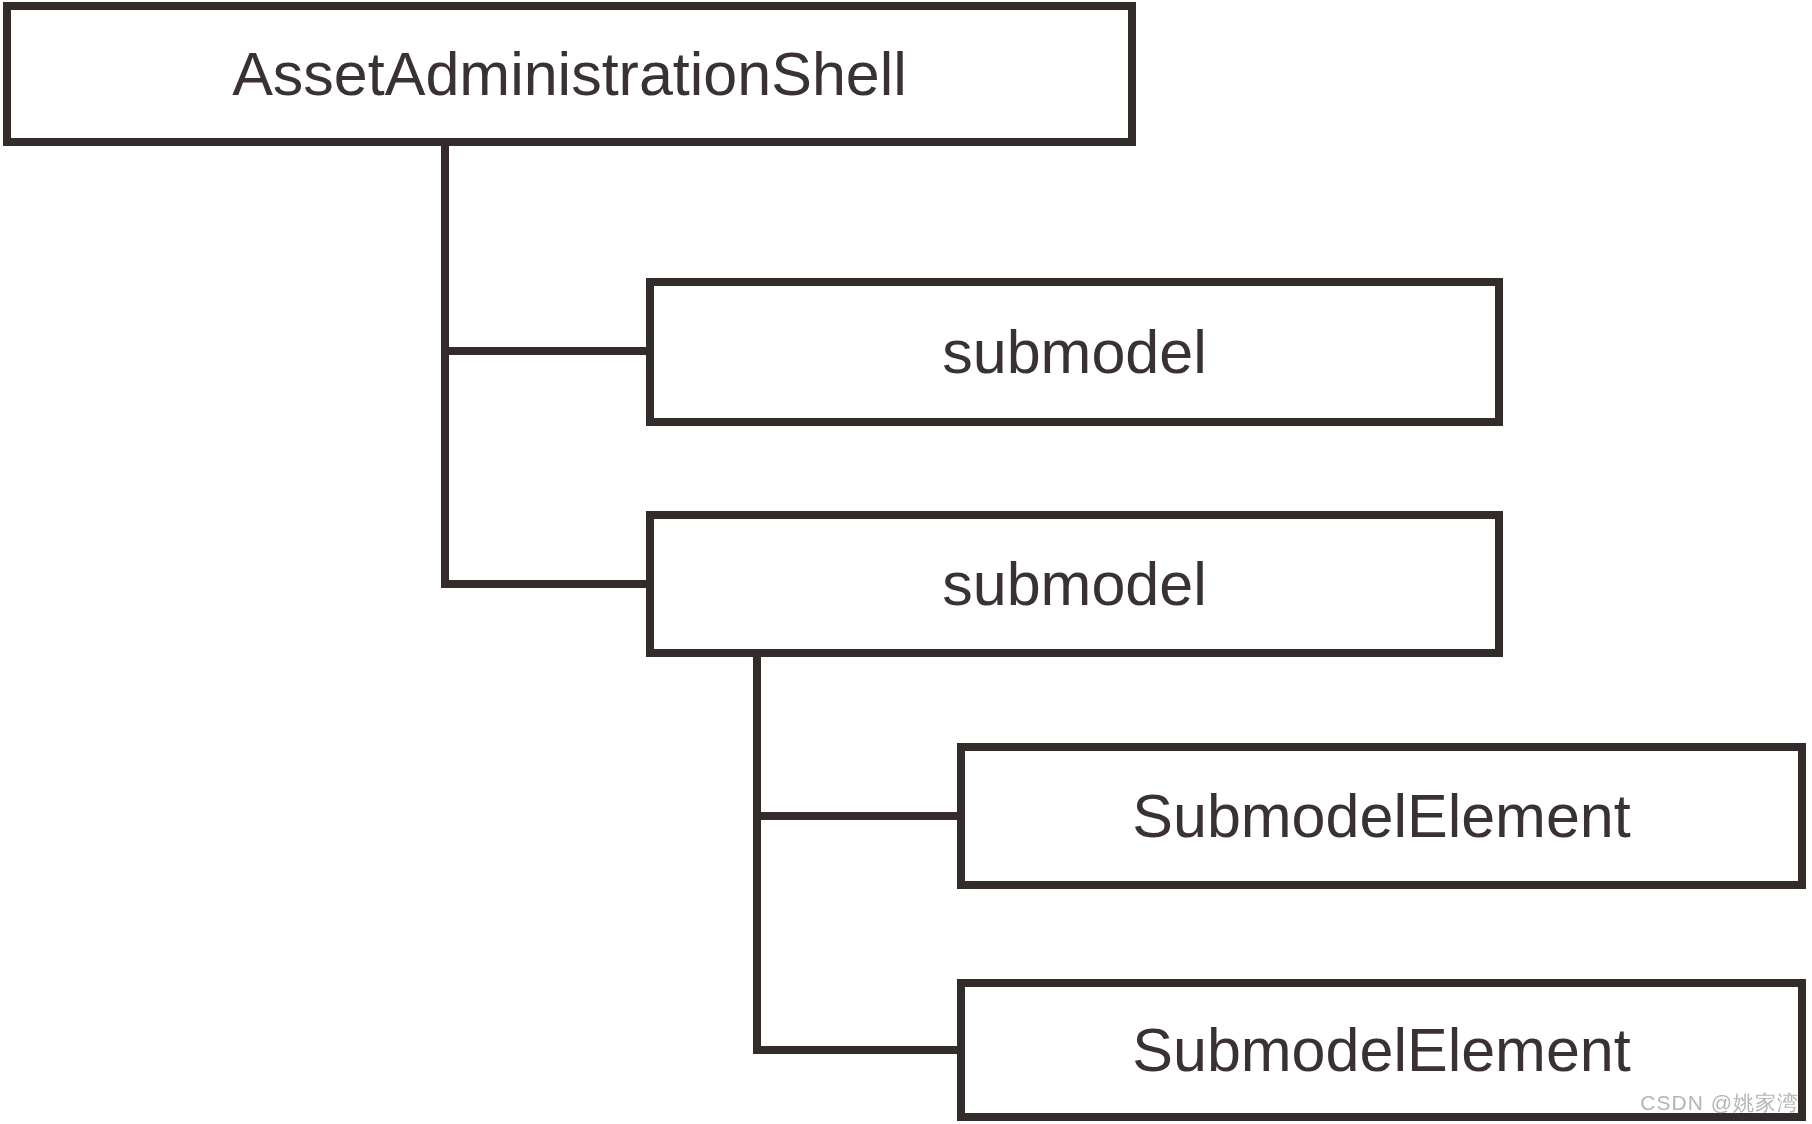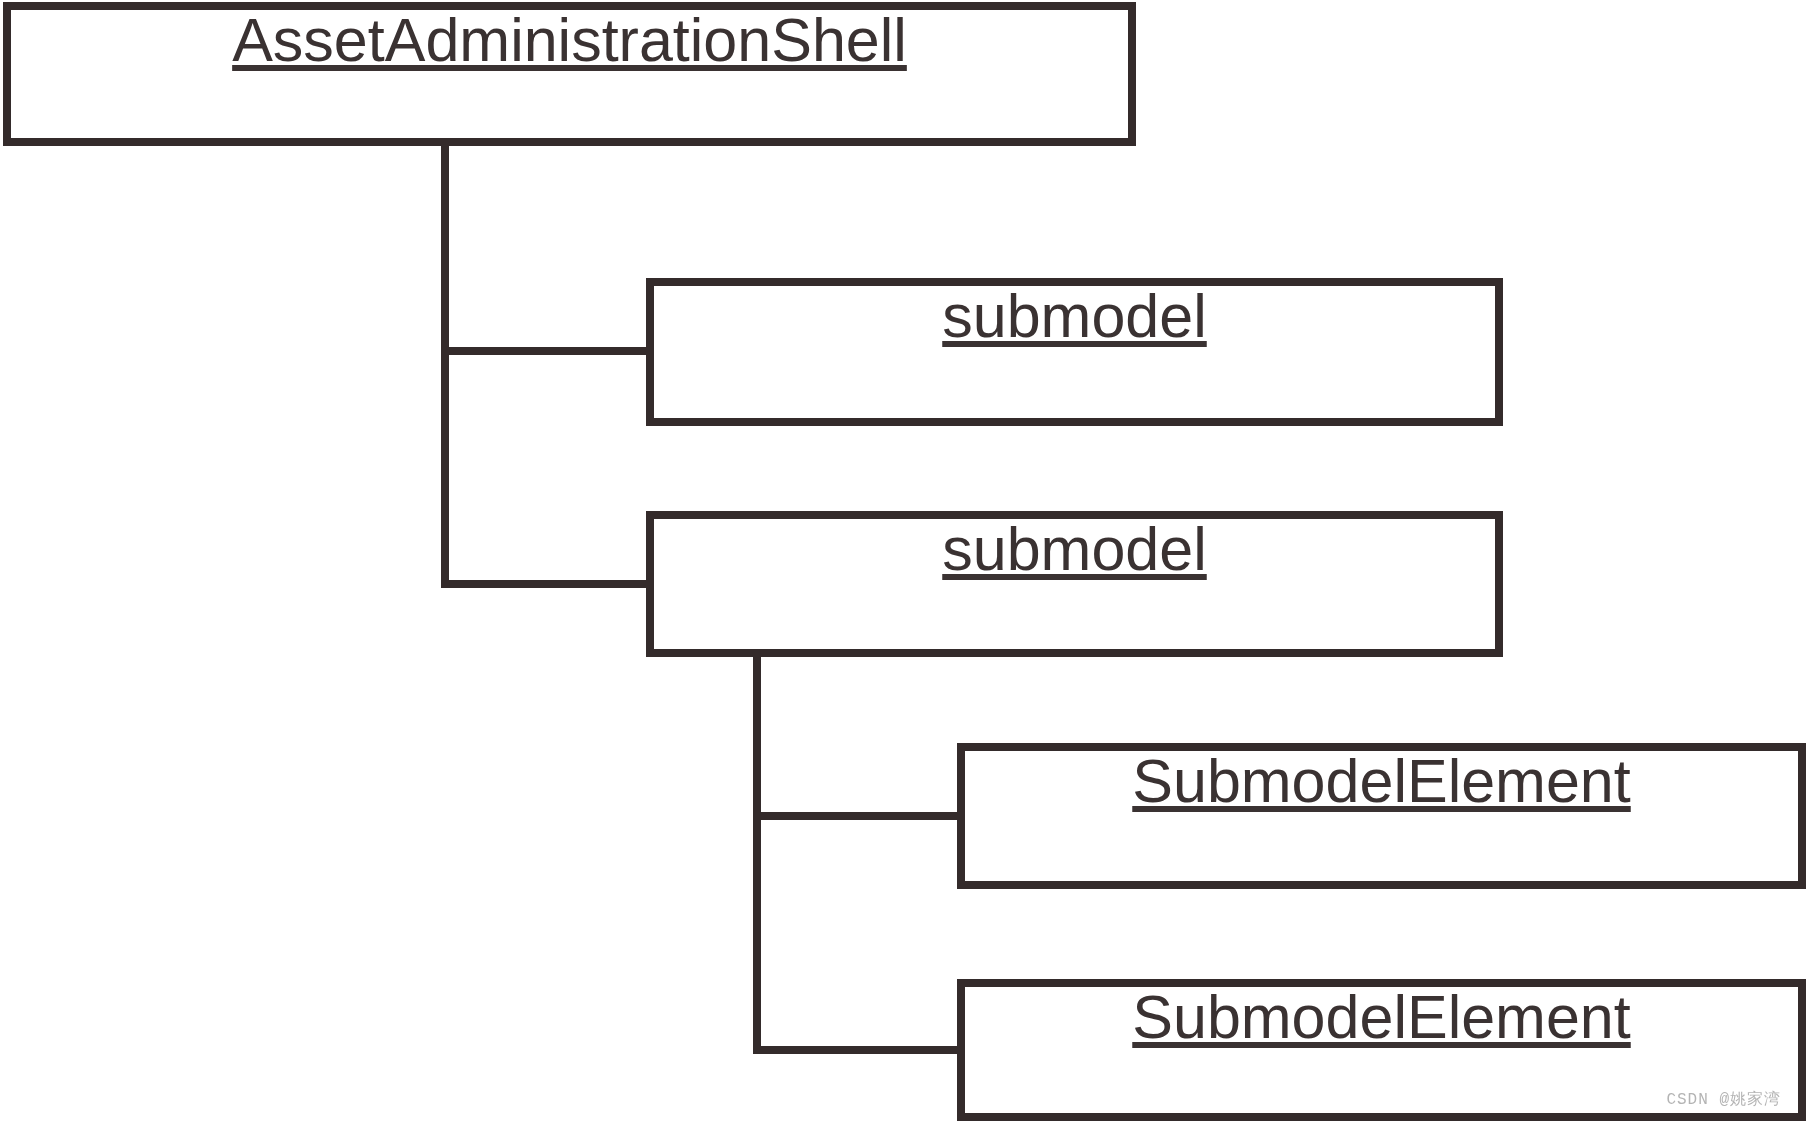--- a/index.html
+++ b/index.html
@@ -16,55 +16,53 @@
     height: 1124px;
     background: var(--bg);
     overflow: hidden;
     font-family: "Liberation Sans", sans-serif;
   }
   .node {
     position: absolute;
     border: 8px solid var(--line);
     background: var(--bg);
     display: flex;
-    align-items: flex-start;
+    align-items: center;
     justify-content: center;
     color: var(--text);
     font-size: 61px;
     line-height: 1;
     white-space: nowrap;
-    text-decoration: underline;
   }
   .connector {
     position: absolute;
     background: var(--line);
   }
   
   .node-aas  { left: 3px;   top: 2px;   width: 1133px; height: 144px; }
   .node-sm1  { left: 646px; top: 278px; width: 857px;  height: 148px; }
   .node-sm2  { left: 646px; top: 511px; width: 857px;  height: 146px; }
   .node-sme1 { left: 957px; top: 743px; width: 849px;  height: 146px; }
   .node-sme2 { left: 957px; top: 979px; width: 849px;  height: 142px; }
   
   .conn-v1 { left: 441px; top: 146px;  width: 8px;   height: 442px; }
   .conn-h1 { left: 441px; top: 347px;  width: 205px; height: 8px;   }
   .conn-h2 { left: 441px; top: 580px;  width: 205px; height: 8px;   }
   .conn-v2 { left: 753px; top: 657px;  width: 8px;   height: 397px; }
   .conn-h3 { left: 753px; top: 812px;  width: 204px; height: 8px;   }
   .conn-h4 { left: 753px; top: 1046px; width: 204px; height: 8px;   }
   .watermark {
     position: absolute;
-    right: 31px;
+    right: 13px;
     top: 1092px;
-    font-size: 16px;
+    font-size: 21px;
     line-height: 1;
     color: var(--watermark);
     letter-spacing: 1px;
     white-space: nowrap;
-    font-family: Liberation Mono, monospace;
   }
 </style>
 </head>
 <body>
 
 <div class="canvas">
 
   <div class="connector conn-v1"></div>
   <div class="connector conn-h1"></div>
   <div class="connector conn-h2"></div>

